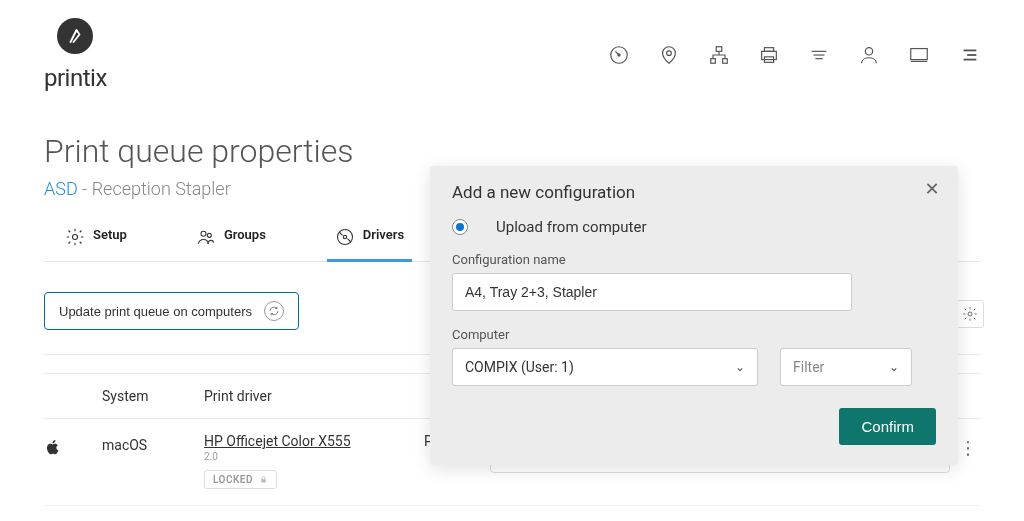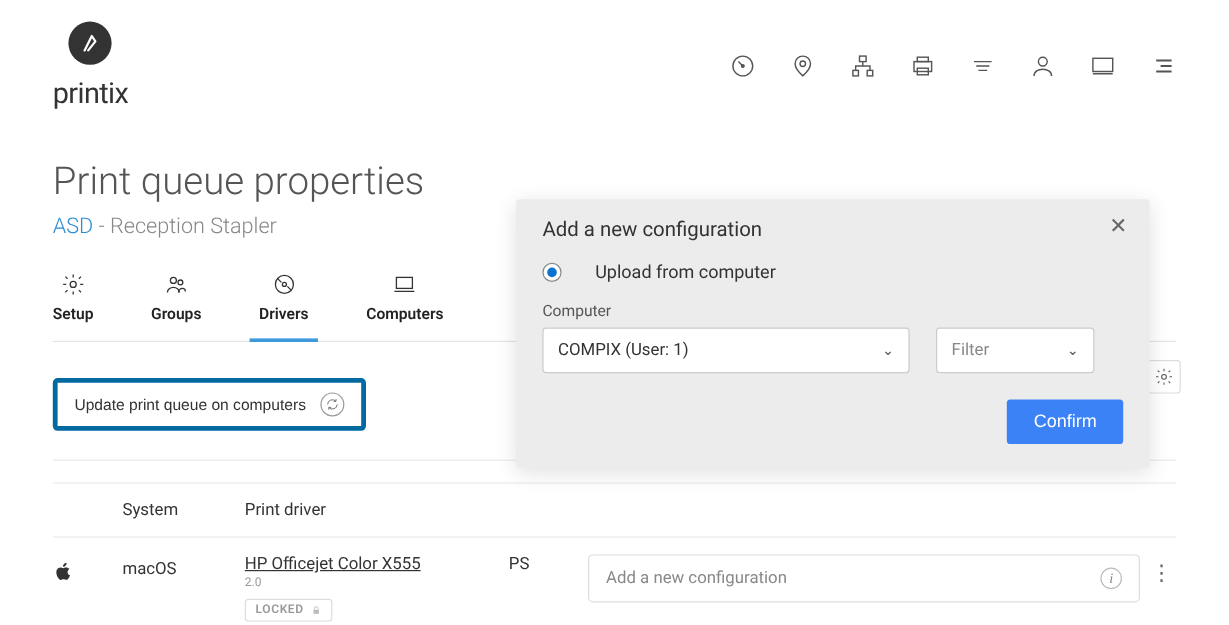--- a/index.html
+++ b/index.html
@@ -64,47 +64,48 @@
 
   
   .tabs {
     display: flex;
     gap: 48px;
     border-bottom: 1px solid #e4e4e4;
     margin-bottom: 0;
   }
   .tab {
     display: flex;
-    flex-direction: column;
-    align-items: center;
+    flex-direction: row;
+    align-items: flex-start;
     padding: 0 0 14px 0;
     cursor: pointer;
     gap: 8px;
     position: relative;
+    margin-left: 21px;
   }
   .tab.active::after {
     content: "";
     position: absolute;
     bottom: -1px; left: -8px; right: -8px;
     height: 3px;
     background: #3d9bdd;
   }
   .tab svg { width: 20px; height: 20px; stroke: #333; fill: none; stroke-width: 1.3; }
   .tab-label { font-size: 13px; color: #222; font-weight: 600; }
 
   
   .toolbar {
     padding: 30px 0 24px 0;
     border-bottom: 1px solid #e9e9e9;
   }
   .update-btn {
     display: inline-flex;
     align-items: center;
     gap: 12px;
-    border: 4px solid #0369a1;
+    border: 1px solid #0369a1;
     border-radius: 4px;
     background: #fff;
     padding: 8px 14px;
     font-size: 13px;
     color: #333;
     cursor: pointer;
   }
   .update-btn .circ {
     width: 20px; height: 20px; border: 1px solid #999; border-radius: 50%;
     display: flex; align-items: center; justify-content: center;
@@ -232,21 +233,21 @@
     padding: 10px 12px; font-size:14px; color:#333;
     display:flex; align-items:center; justify-content:space-between;
     cursor:pointer;
   }
   .select.computer { width: 306px; }
   .select.filter { width: 132px; color:#888;}
   .chevron { font-size: 12px; color:#555; }
   .confirm-btn {
     margin-top: 22px;
     float: right;
-    background: #3b82f6;
+    background: #0f766e;
     color: #fff;
     border: none;
     border-radius: 3px;
     padding: 10px 22px;
     font-size: 15px;
     cursor: pointer;
   }
   .dialog::after { content:""; display:block; clear:both; }
 </style>
 </head>
@@ -417,20 +418,22 @@
 
 <div class="dialog">
   <div class="dialog-title">Add a new configuration</div>
   <div class="dialog-close">✕</div>
 
   <div class="radio-row">
     <div class="radio checked"></div>
     <div class="radio-label">Upload from computer</div>
   </div>
 
+  <div class="field-label">Configuration name</div>
+  <input class="text-input" type="text" value="A4, Tray 2+3, Stapler" style="">
 
   <div class="row2">
     <div>
       <div class="field-label">Computer</div>
       <div class="select computer">
         <span>COMPIX (User: 1)</span>
         <span class="chevron">⌄</span>
       </div>
     </div>
     <div>

